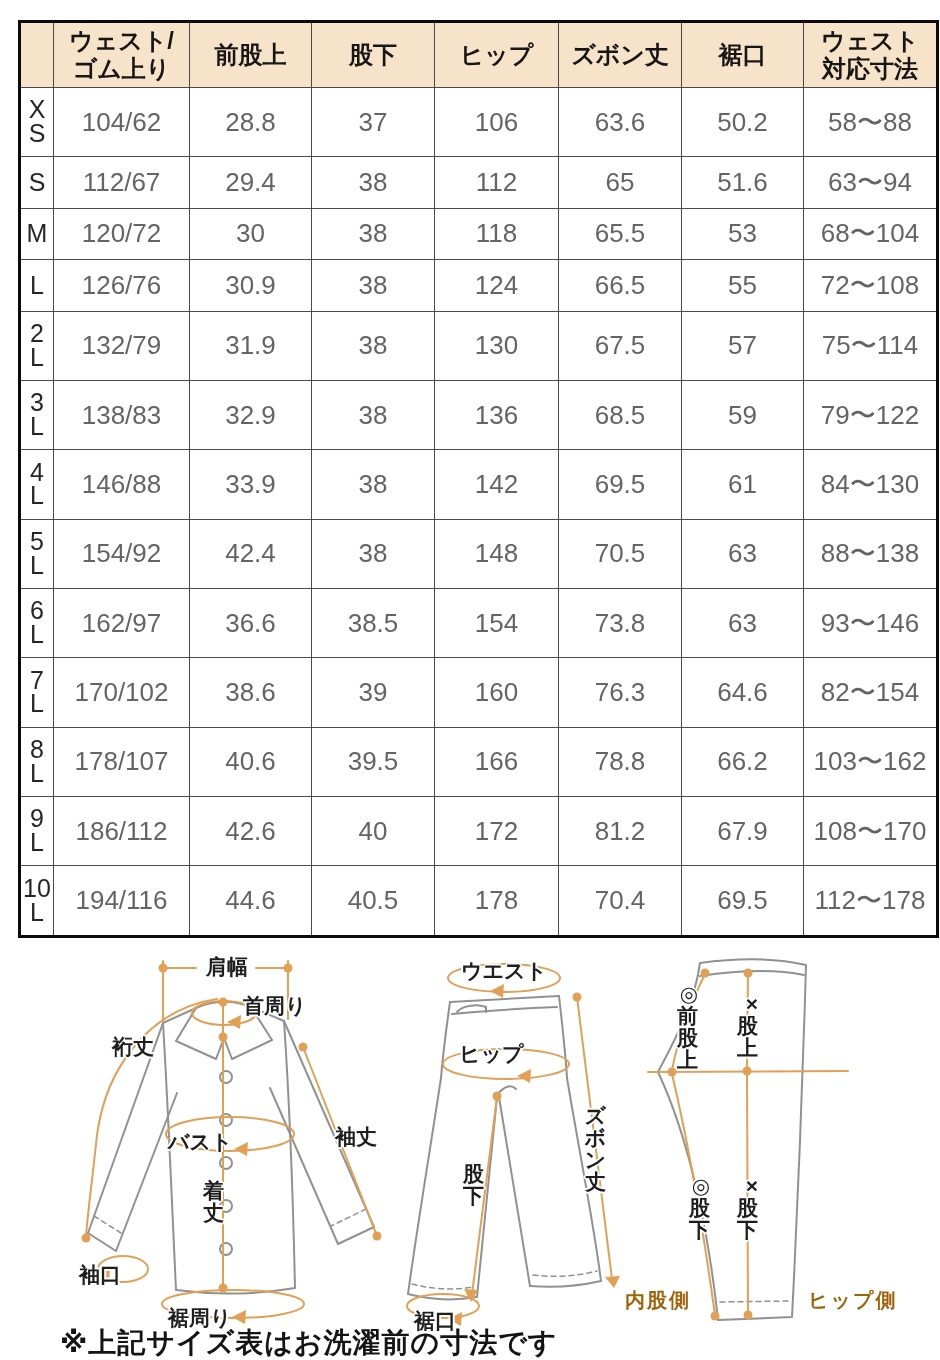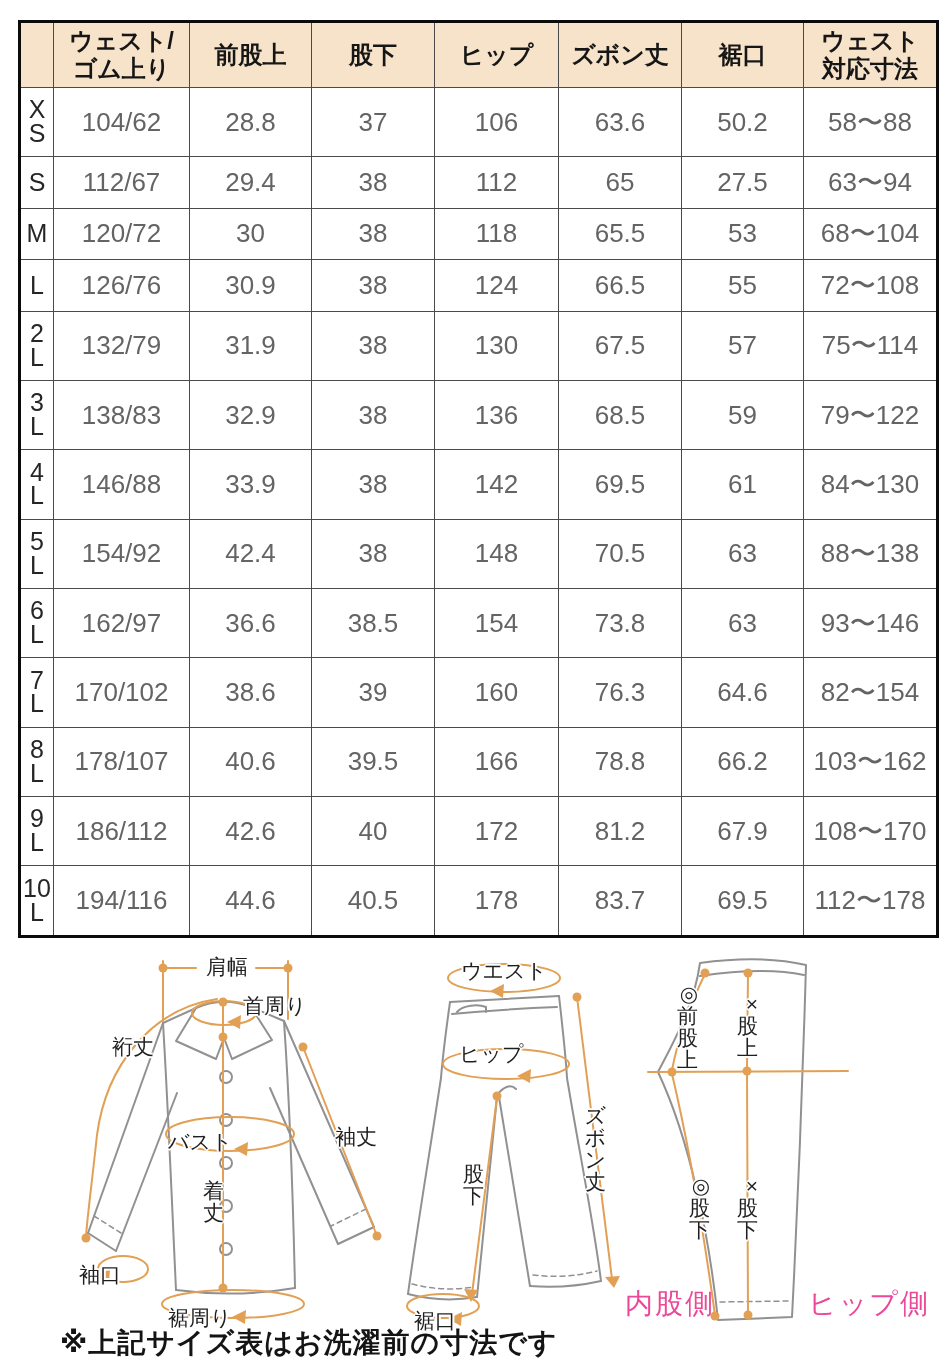--- a/index.html
+++ b/index.html
@@ -21,27 +21,27 @@
     height:64px;line-height:1.18;
   }
   .size-table tbody td{font-size:26px;color:#646464;font-weight:400}
   .size-table tbody td.size-label{
     font-size:25px;color:#262626;line-height:0.95;font-weight:500;
   }
   
   #diagrams{position:absolute;left:0;top:945px;width:940px;height:415px}
   #diagrams svg{position:absolute;left:0;top:0}
   .dlabel{
-    position:absolute;font-size:21px;font-weight:400;color:#1e1e1e;
+    position:absolute;font-size:21px;font-weight:700;color:#1e1e1e;
     line-height:1.1;white-space:nowrap;
     text-shadow:-2px 0 #fff,2px 0 #fff,0 -2px #fff,0 2px #fff,
                 -1px -1px #fff,1px 1px #fff,-1px 1px #fff,1px -1px #fff;
   }
   .dlabel.v{white-space:normal;width:23px;word-break:break-all;text-align:right;line-height:1.05}
-  .dlabel.muted{color:#ec4899;font-size:28px;letter-spacing:2px;text-shadow:none}
+  .dlabel.muted{color:#a16207;font-size:20px;letter-spacing:2px;text-shadow:none}
   #note{
     position:absolute;left:60px;top:1324px;font-size:28px;font-weight:700;
     color:#141414;letter-spacing:1px;
   }
 </style>
 </head>
 <body>
 
 <table class="size-table">
   <colgroup>
@@ -80,21 +80,21 @@
         <td>50.2</td>
         <td>58〜88</td>
       </tr>
       <tr>
         <td class="size-label">S</td>
         <td>112/67</td>
         <td>29.4</td>
         <td>38</td>
         <td>112</td>
         <td>65</td>
-        <td>27.5</td>
+        <td>51.6</td>
         <td>63〜94</td>
       </tr>
       <tr>
         <td class="size-label">M</td>
         <td>120/72</td>
         <td>30</td>
         <td>38</td>
         <td>118</td>
         <td>65.5</td>
         <td>53</td>
@@ -198,21 +198,21 @@
         <td>67.9</td>
         <td>108〜170</td>
       </tr>
       <tr>
         <td class="size-label">10
 L</td>
         <td>194/116</td>
         <td>44.6</td>
         <td>40.5</td>
         <td>178</td>
-        <td>83.7</td>
+        <td>70.4</td>
         <td>69.5</td>
         <td>112〜178</td>
       </tr>
     </tbody>
 </table>
 
 <div id="diagrams">
   <svg width="940" height="415" viewBox="0 0 940 415">
 
     <g stroke="#919191" stroke-width="2" fill="none" stroke-linecap="round" stroke-linejoin="round">

